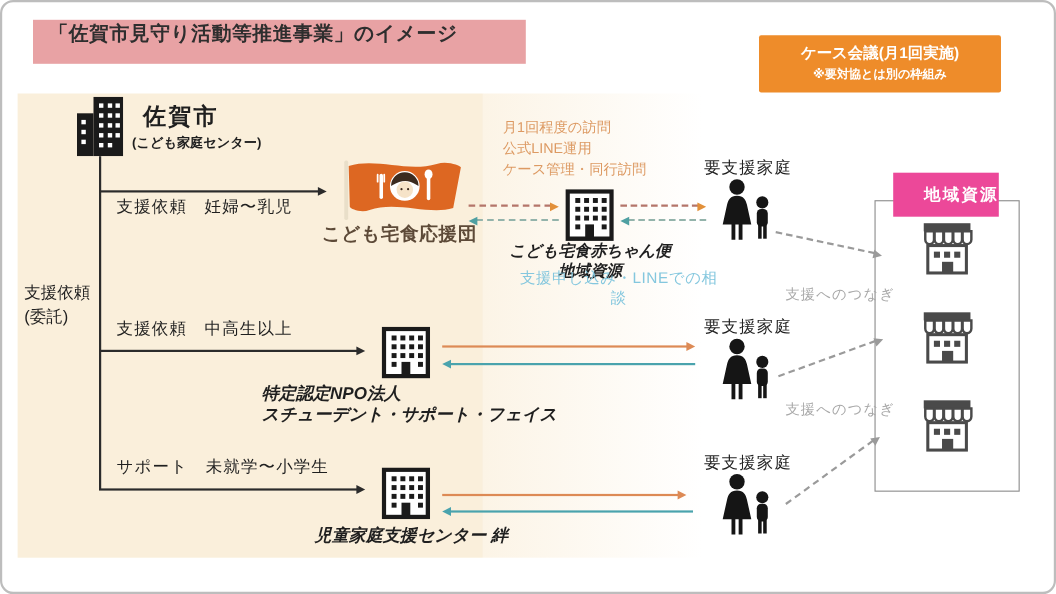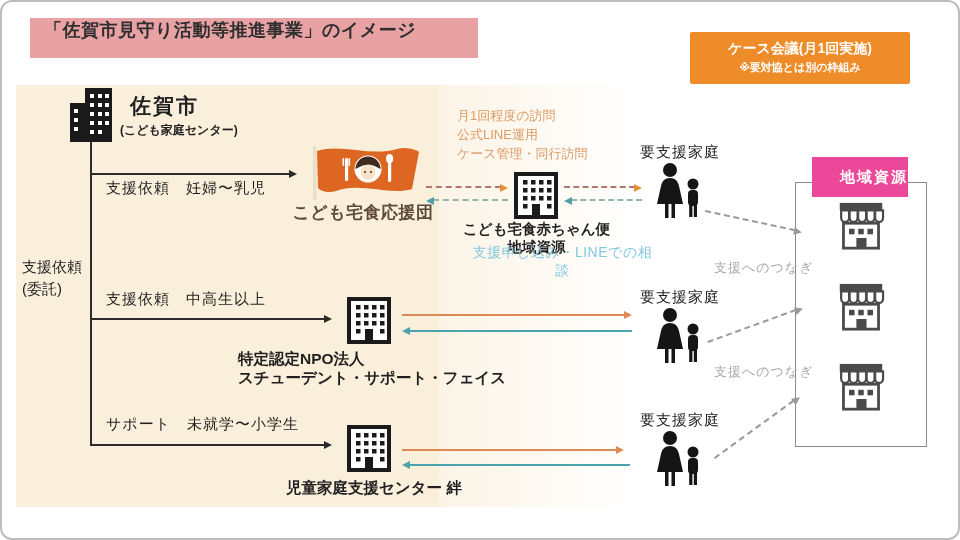--- a/index.html
+++ b/index.html
@@ -17,21 +17,21 @@
   .title-banner span{font-size:18px;font-weight:bold;color:#2e2e2e;letter-spacing:.5px;}
   
   .case-box{left:688px;top:30px;width:220px;height:52px;background:#ee8c2a;color:#fff;text-align:center;border-radius:2px;}
   .case-box .l1{font-size:14px;font-weight:bold;margin-top:8px;}
   .case-box .l2{font-size:11px;font-weight:bold;margin-top:2px;}
   
   .saga-name{left:128px;top:90px;font-size:21px;font-weight:bold;letter-spacing:2px;}
   .saga-sub{left:118px;top:120px;font-size:12px;font-weight:bold;}
   .consign{left:20px;top:254px;font-size:15px;line-height:22px;}
   .blabel{font-size:15px;letter-spacing:1px;}
-  .org-label{font-weight:bold;font-size:14.5px;line-height:18px;}
+  .org-label{font-weight:bold;font-size:14.5px;line-height:18px;font-style:italic;}
   .notes{left:455px;top:104px;font-size:13px;line-height:19px;color:#dd9a63;}
   .consult{left:468px;top:242px;width:185px;text-align:center;font-size:14px;color:#84c7de;letter-spacing:.5px;}
   .fam-label{font-size:15px;font-weight:500;letter-spacing:1px;}
   .bridge{font-size:13px;color:#a8a8a8;letter-spacing:1px;}
   .logo-text{left:286px;top:199px;width:150px;text-align:center;font-size:17px;font-weight:bold;color:#5d4a38;letter-spacing:.5px;}
   
   .comm-box{left:793px;top:180px;width:132px;height:265px;background:#fff;border:1.5px solid #8a8a8a;box-sizing:border-box;}
   .comm-head{left:810px;top:155px;width:96px;height:40px;background:#ec4899;color:#fff;font-size:15px;font-weight:bold;display:flex;align-items:center;justify-content:flex-end;letter-spacing:2px;}
   
   .arrow{position:absolute;height:8px;}

